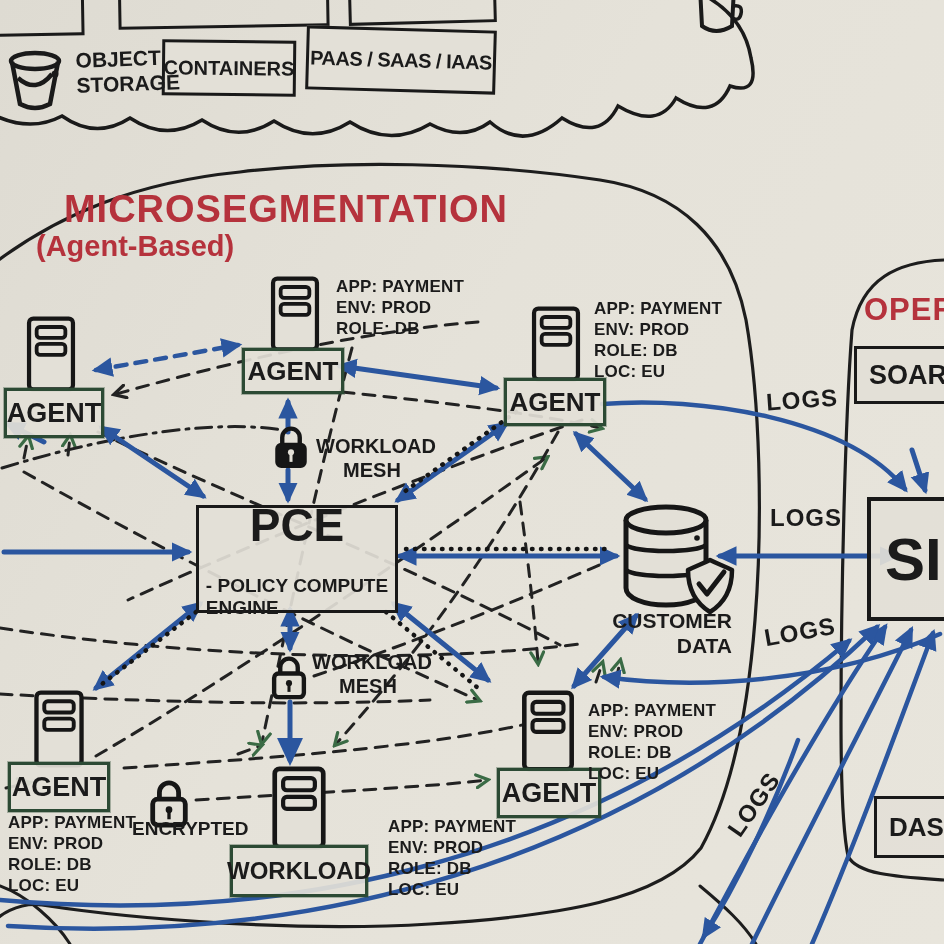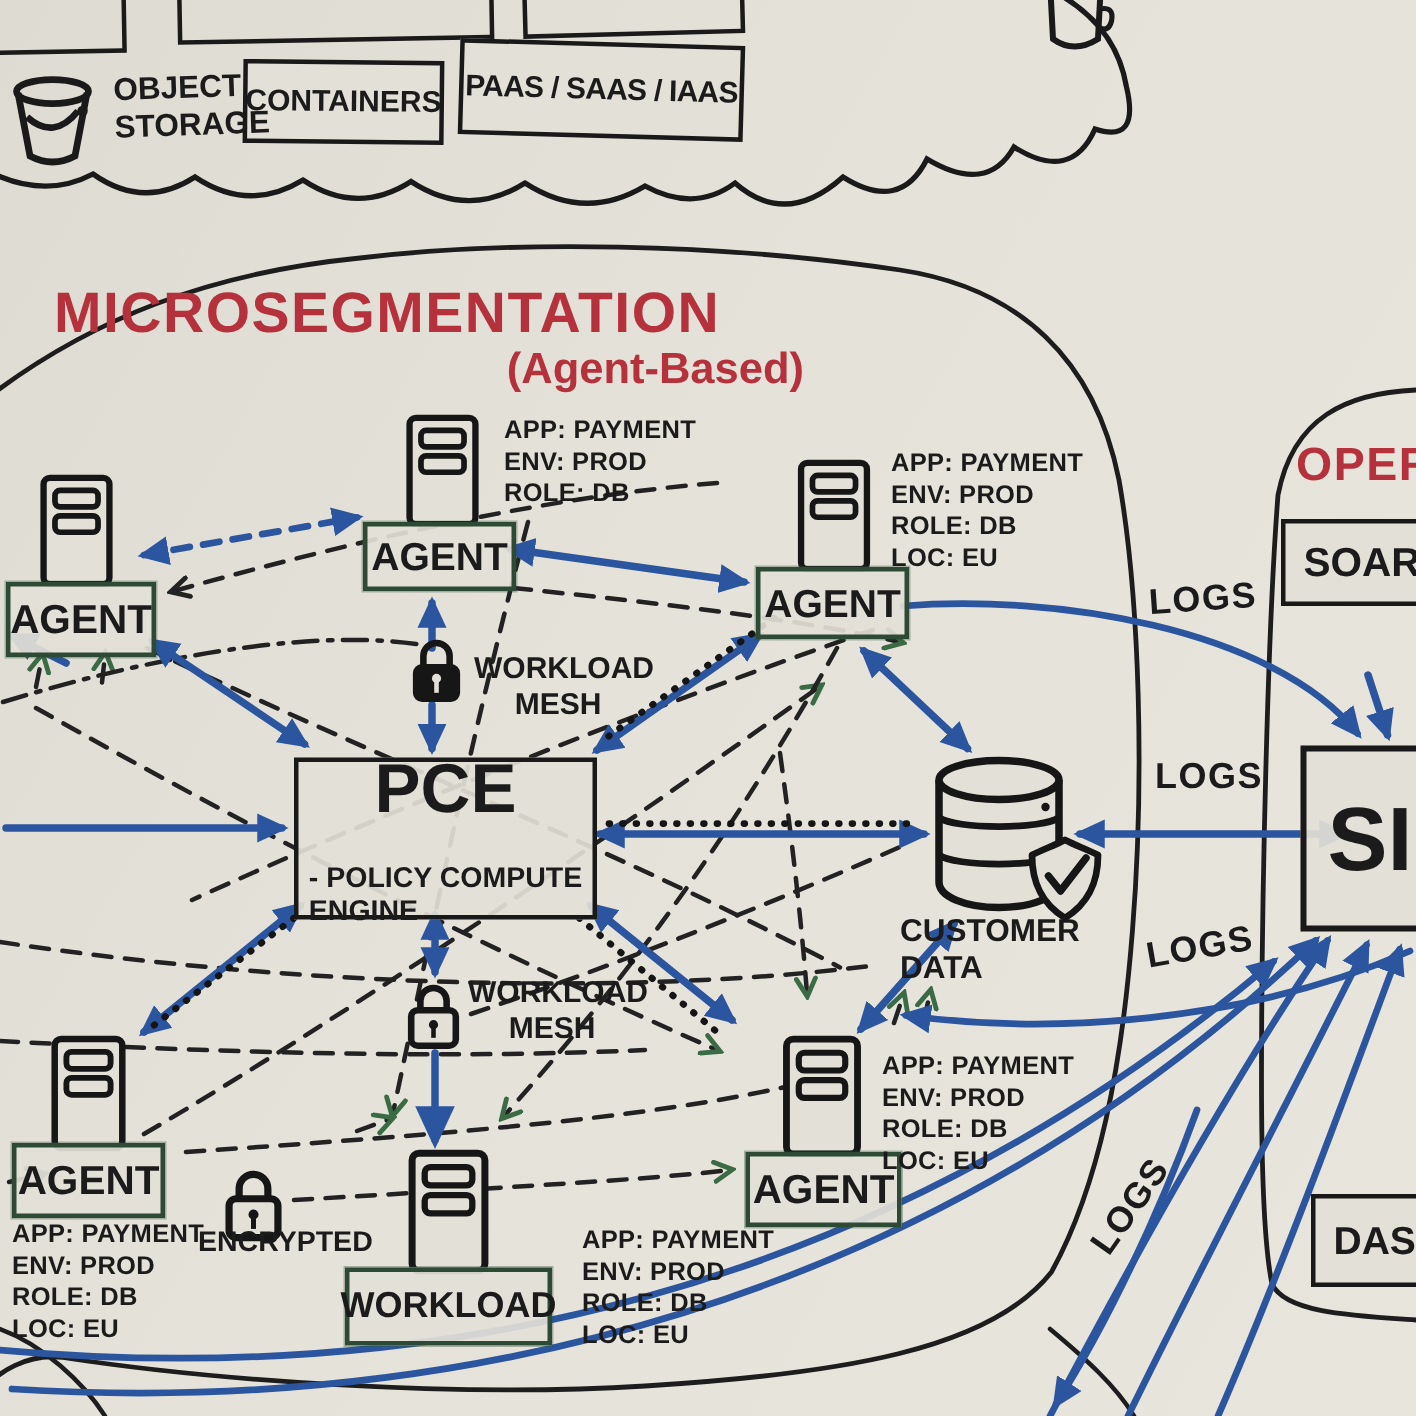--- a/index.html
+++ b/index.html
@@ -170,22 +170,22 @@
 
   <div class="txt" style="left:76px;top:46px;font-size:21px;line-height:25px;transform:rotate(-2deg);">OBJECT
 STORAGE</div>
   <div class="box" style="left:162px;top:40px;width:128px;height:50px;transform:rotate(0.6deg);">
     <span style="font-size:20px;">CONTAINERS</span>
   </div>
   <div class="box" style="left:306px;top:28px;width:184px;height:58px;transform:rotate(1.6deg);">
     <span style="font-size:20px;letter-spacing:-0.5px;">PAAS / SAAS / IAAS</span>
   </div>
 
-  <div class="txt red" style="left:36px;top:188px;width:500px;text-align:left;font-size:38px;letter-spacing:1px;">MICROSEGMENTATION</div>
-  <div class="txt red" style="left:36px;top:230px;width:500px;text-align:right;font-size:29px;">(Agent-Based)</div>
+  <div class="txt red" style="left:36px;top:188px;width:500px;text-align:center;font-size:38px;letter-spacing:1px;">MICROSEGMENTATION</div>
+  <div class="txt red" style="left:36px;top:230px;width:500px;text-align:left;font-size:29px;">(Agent-Based)</div>
 
   <div class="box gbox" style="left:4px;top:388px;width:94px;height:44px;">
     <span style="font-size:27px;">AGENT</span>
   </div>
   <div class="box gbox" style="left:242px;top:348px;width:96px;height:40px;">
     <span style="font-size:26px;">AGENT</span>
   </div>
   <div class="box gbox" style="left:504px;top:378px;width:96px;height:42px;">
     <span style="font-size:26px;">AGENT</span>
   </div>
@@ -233,21 +233,21 @@
     <div style="font-size:46px;line-height:46px;margin-top:2px;">PCE</div>
     <div style="font-size:19px;line-height:22px;text-align:left;white-space:pre-line;">- POLICY COMPUTE
 ENGINE</div>
   </div>
 
   <div class="txt" style="left:316px;top:434px;width:112px;text-align:center;font-size:20px;line-height:24px;">WORKLOAD
 MESH</div>
   <div class="txt" style="left:312px;top:650px;width:112px;text-align:center;font-size:20px;line-height:24px;">WORKLOAD
 MESH</div>
   <div class="txt" style="left:132px;top:818px;font-size:19px;">ENCRYPTED</div>
-  <div class="txt" style="left:600px;top:608px;width:132px;text-align:left;font-size:21px;line-height:25px;">CUSTOMER
+  <div class="txt" style="left:600px;top:608px;width:132px;text-align:right;font-size:21px;line-height:25px;">CUSTOMER
 DATA</div>
 
   <div class="txt red" style="left:864px;top:292px;font-size:31px;letter-spacing:1px;">OPER</div>
   <div class="box" style="left:854px;top:346px;width:120px;height:52px;justify-content:flex-start;padding-left:12px;">
     <span style="font-size:27px;">SOAR</span>
   </div>
   <div class="box" style="left:867px;top:497px;width:120px;height:116px;border-width:4px;justify-content:flex-start;padding-left:14px;">
     <span style="font-size:60px;">SIE</span>
   </div>
   <div class="box" style="left:874px;top:796px;width:110px;height:56px;justify-content:flex-start;padding-left:12px;">

